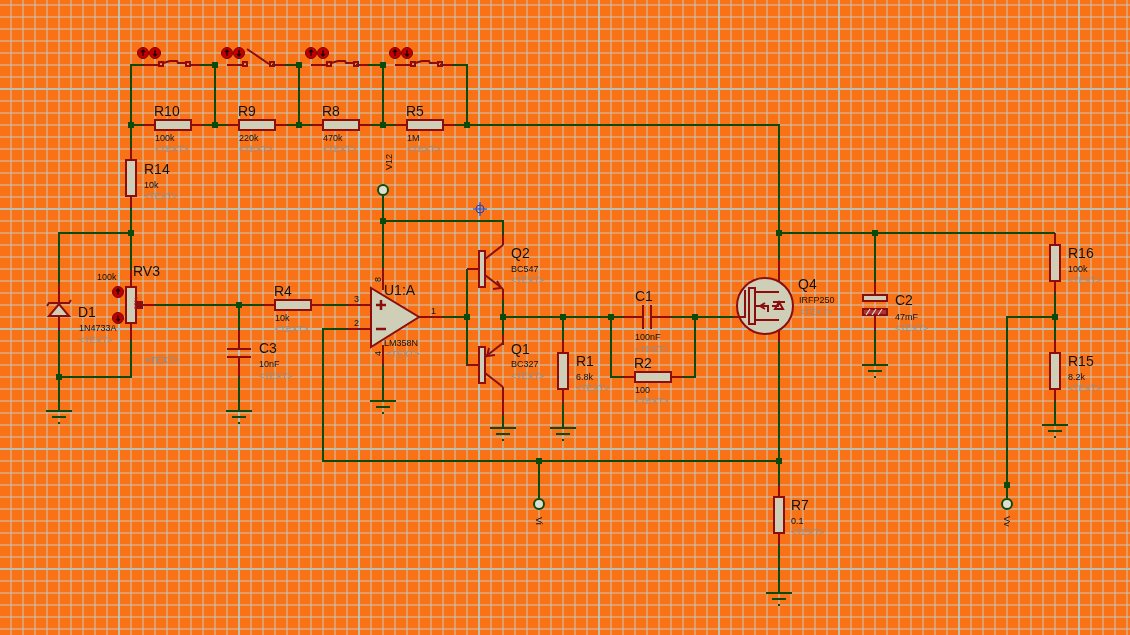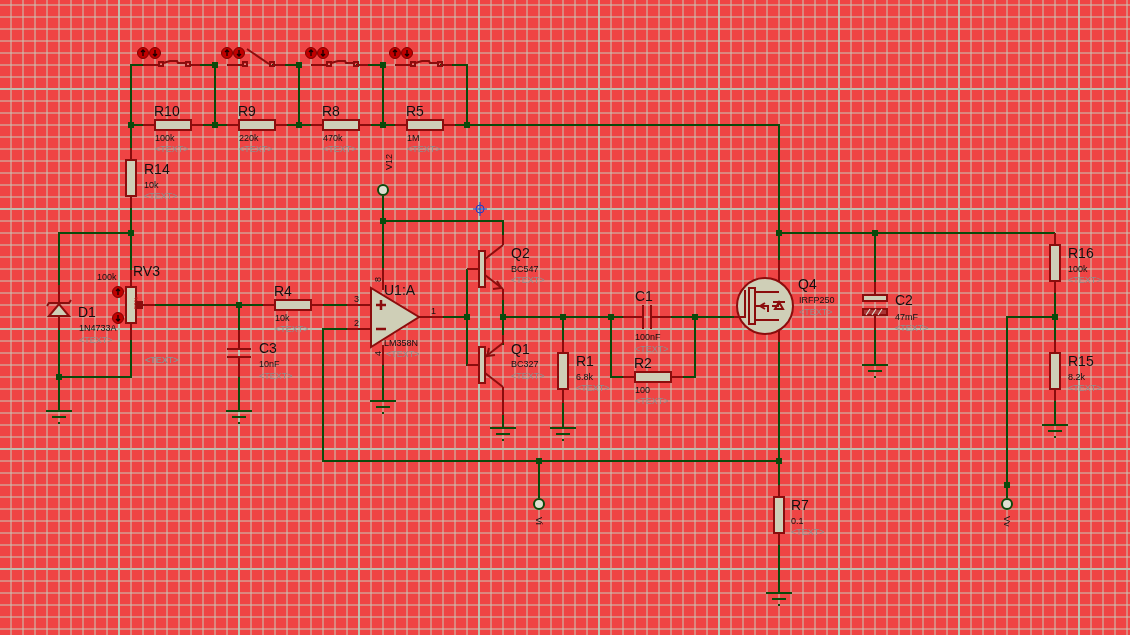--- a/index.html
+++ b/index.html
@@ -1,16 +1,16 @@
 <!DOCTYPE html>
 <html><head>
 <meta charset="utf-8">
 <style>
   html, body { margin: 0; padding: 0; background: #dfdfd1; }
-  #canvas { position: relative; width: 1130px; height: 635px; overflow: hidden; background: #ef4444; }
+  #canvas { position: relative; width: 1130px; height: 635px; overflow: hidden; background: #f97316; }
   svg { position: absolute; left: 0; top: 0; }
   .wire { stroke: #0b4a0b; stroke-width: 2; fill: none; }
   .lead { stroke: #8b0d0d; stroke-width: 2; fill: none; }
   .body { stroke: #8b0d0d; stroke-width: 2; fill: #cfcfb7; }
   .bodyline { stroke: #8b0d0d; stroke-width: 2; fill: none; }
   .junction { fill: #0b4a0b; }
   .gnd { stroke: #0b4a0b; stroke-width: 2; fill: none; }
   .ref { font-family: "Liberation Sans", sans-serif; font-size: 14px; fill: #111; }
   .val { font-family: "Liberation Sans", sans-serif; font-size: 9px; fill: #111; }
   .txt { font-family: "Liberation Sans", sans-serif; font-size: 9px; fill: #8e8e8e; }

